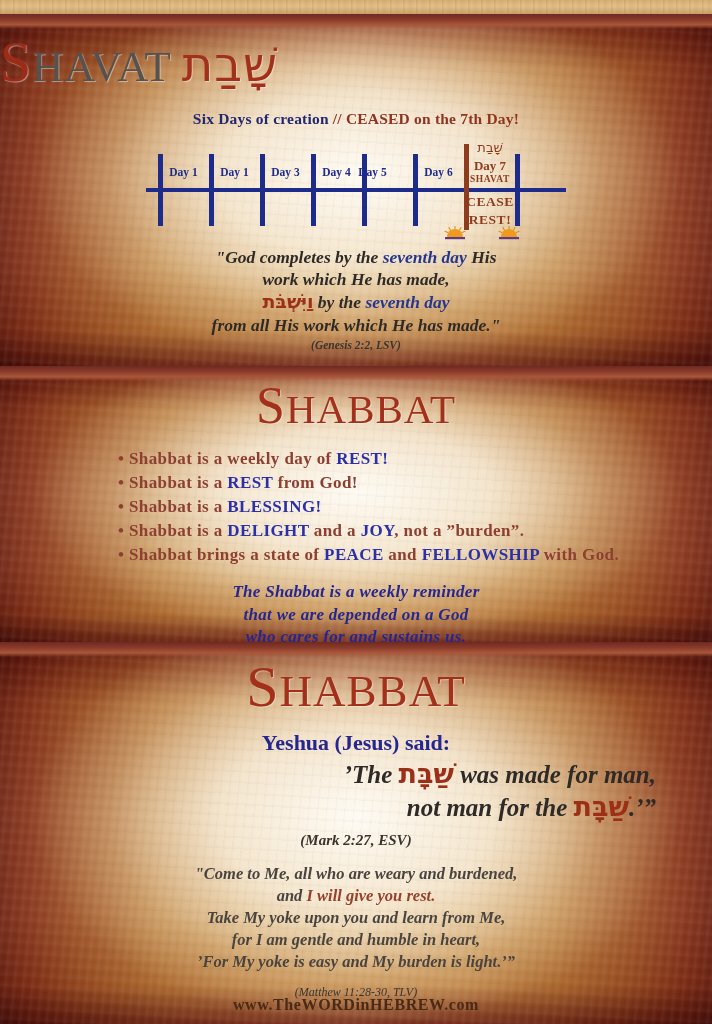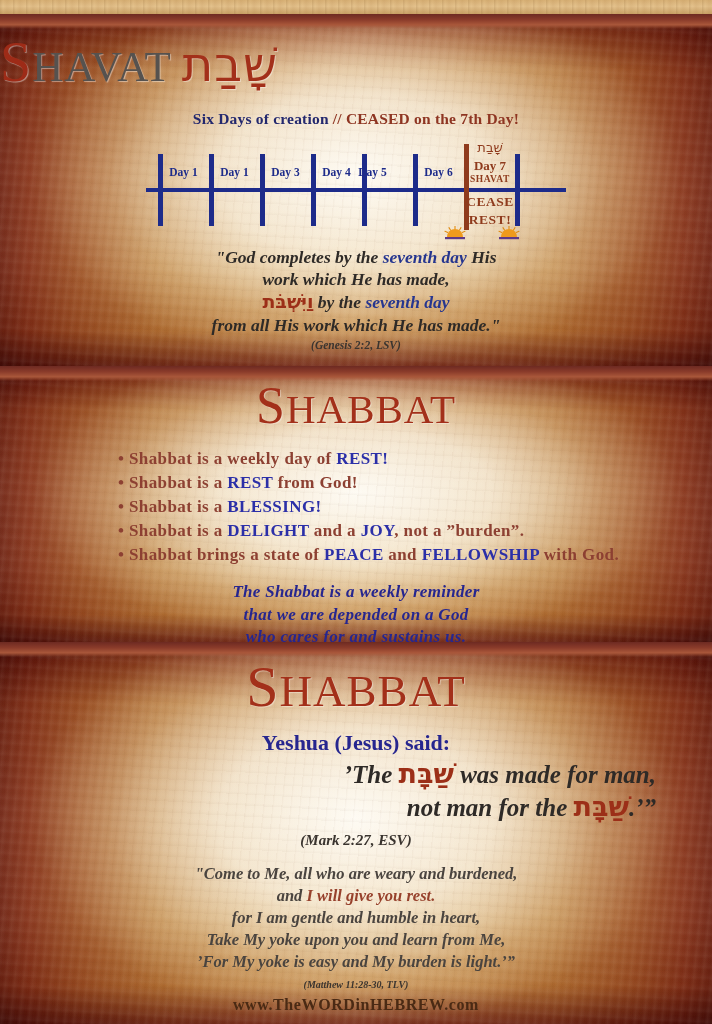--- a/index.html
+++ b/index.html
@@ -299,25 +299,25 @@
     width: 600px;
     font-size: 16.5px;
     font-style: italic;
     font-weight: bold;
     color: #4a443f;
     line-height: 1.34;
   }
   .quote-matt .red { color: #97412c; }
   .cite-sm {
     text-align: center;
-    font-size: 10px;
-    font-style: italic;
-    font-weight: bold;
+    font-size: 12px;
+    font-style: italic;
+    font-weight: normal;
     color: #3a342f;
-    margin-top: 6px;
+    margin-top: 12px;
   }
   .footer-url {
     position: absolute;
     left: 0; bottom: 10px;
     width: 712px;
     text-align: center;
     font-size: 16px;
     font-weight: bold;
     letter-spacing: 0.6px;
     color: #4a2a14;
@@ -443,22 +443,22 @@
         <span>not man for the </span><span class="heb">שַׁבָּת</span><span>.’”</span>
       </div>
     </div>
     <div class="cite-lg">(Mark 2:27, ESV)</div>
 
     <div class="quote-matt">
       <div>"Come to Me, all who are weary and burdened,</div>
       <div>
         <span>and </span><span class="red">I will give you rest.</span>
       </div>
+      <div>Take My yoke upon you and learn from Me,</div>
       <div>for I am gentle and humble in heart,</div>
-      <div>Take My yoke upon you and learn from Me,</div>
       <div>’For My yoke is easy and My burden is light.’”</div>
     </div>
     <div class="cite-sm">(Matthew 11:28-30, TLV)</div>
 
     <div class="footer-url">www.TheWORDinHEBREW.com</div>
   </div>
 
 </div>
 
 </body></html>

